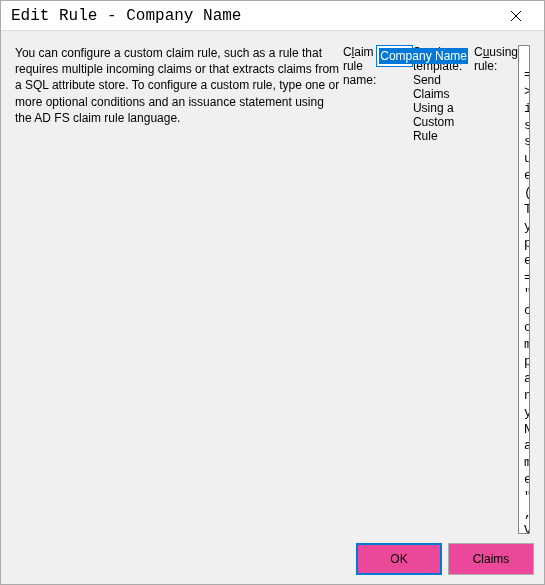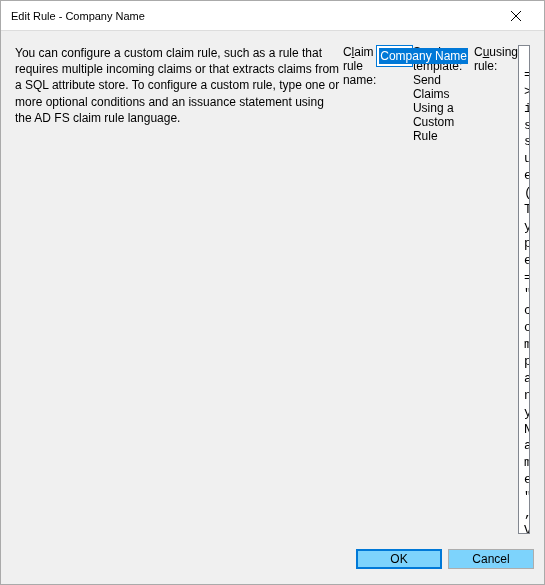--- a/index.html
+++ b/index.html
@@ -25,21 +25,22 @@
     height: 30px;
     display: flex;
     align-items: center;
     padding: 0 8px 0 10px;
     background: #fff;
     border-bottom: 1px solid #ddd;
     flex: 0 0 auto;
   }
   .titlebar .title {
     flex: 1;
-    font-size: 11px;
+    font-size: 16px;
+    font-family: Liberation Mono, monospace;
   }
   .titlebar .close {
     width: 40px;
     height: 28px;
     display: flex;
     align-items: center;
     justify-content: center;
     cursor: default;
   }
   .titlebar .close svg { display:block; }
@@ -105,22 +106,22 @@
     height: 50px;
     background: #f0f0f0;
     display: flex;
     align-items: center;
     justify-content: flex-end;
     padding: 0 10px;
     gap: 6px;
   }
   .btn {
     min-width: 86px;
-    height: 20px;
-    background: #7dd3fc;
+    height: 32px;
+    background: #ec4899;
     border: 1px solid #adadad;
     font: inherit;
     cursor: default;
     padding: 0 20px;
   }
   .btn.default {
     border: 1px solid #0078d7;
     box-shadow: inset 0 0 0 1px #0078d7;
   }
 </style>
@@ -158,16 +159,16 @@
       <span>C</span><span class="ul">u</span><span>using rule:</span>
     </div>
 
     <textarea class="custom-rule-box" style=""> =&gt; issue(Type = "companyName", Value ="Onshape DNS prefix here");</textarea>
 
     <div style="height:14px"></div>
   </div>
 
   <div class="footer">
     <button class="btn default">OK</button>
-    <button class="btn">Cancel</button>
+    <button class="btn">Claims</button>
   </div>
 
 </div>
 
 </body></html>

